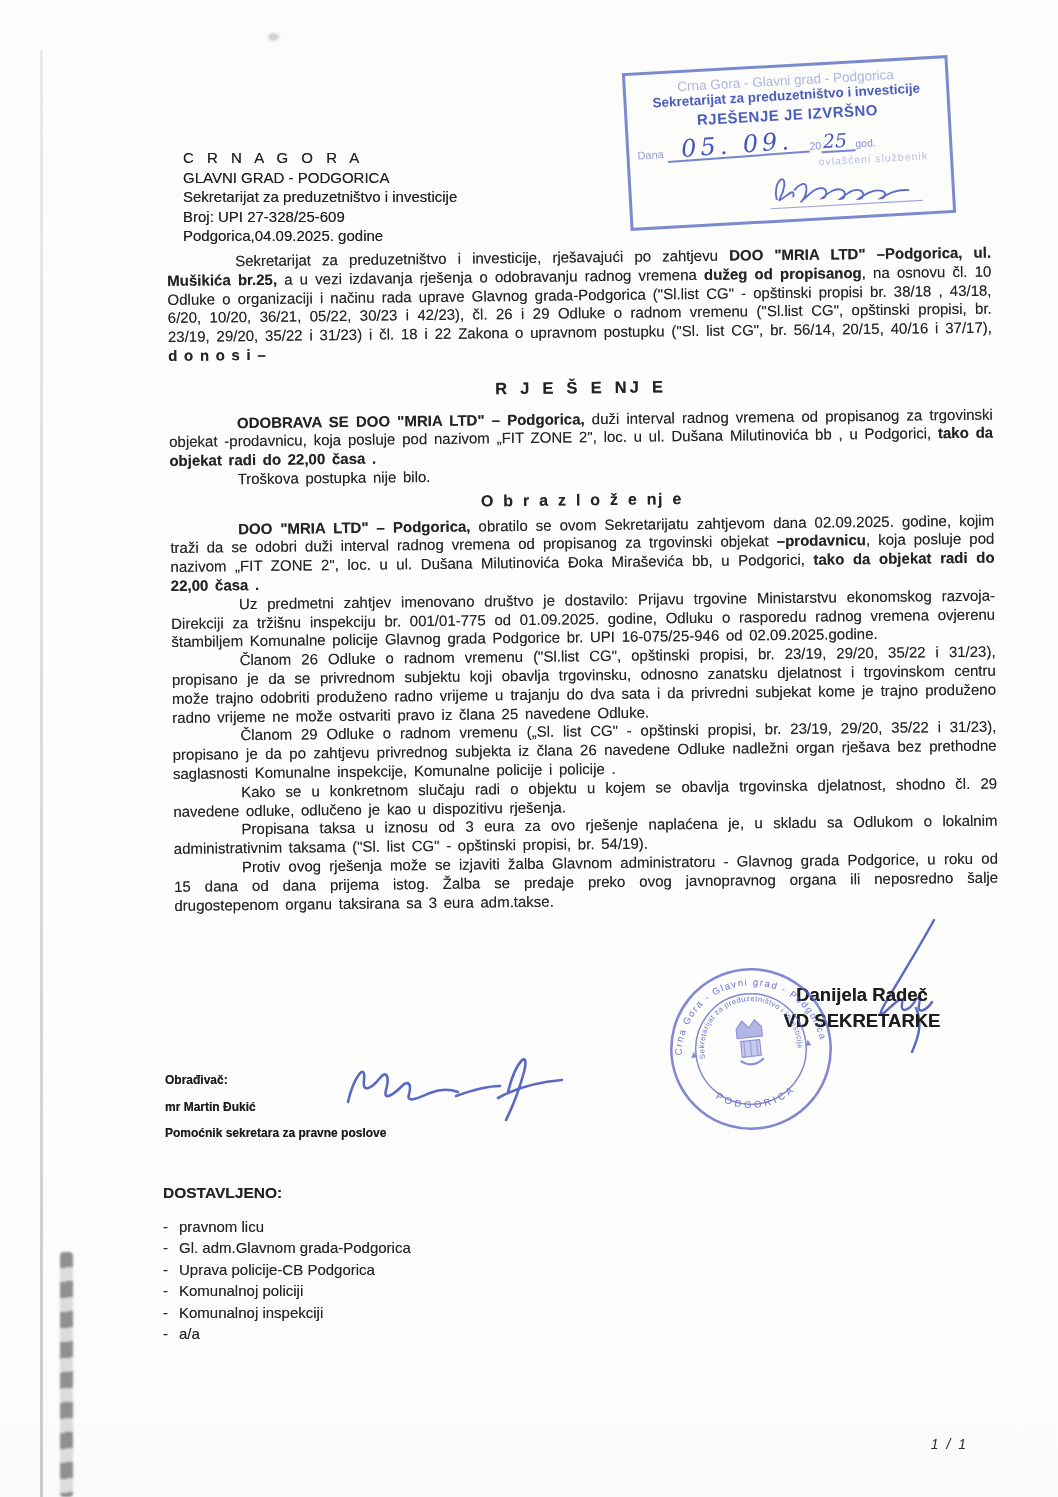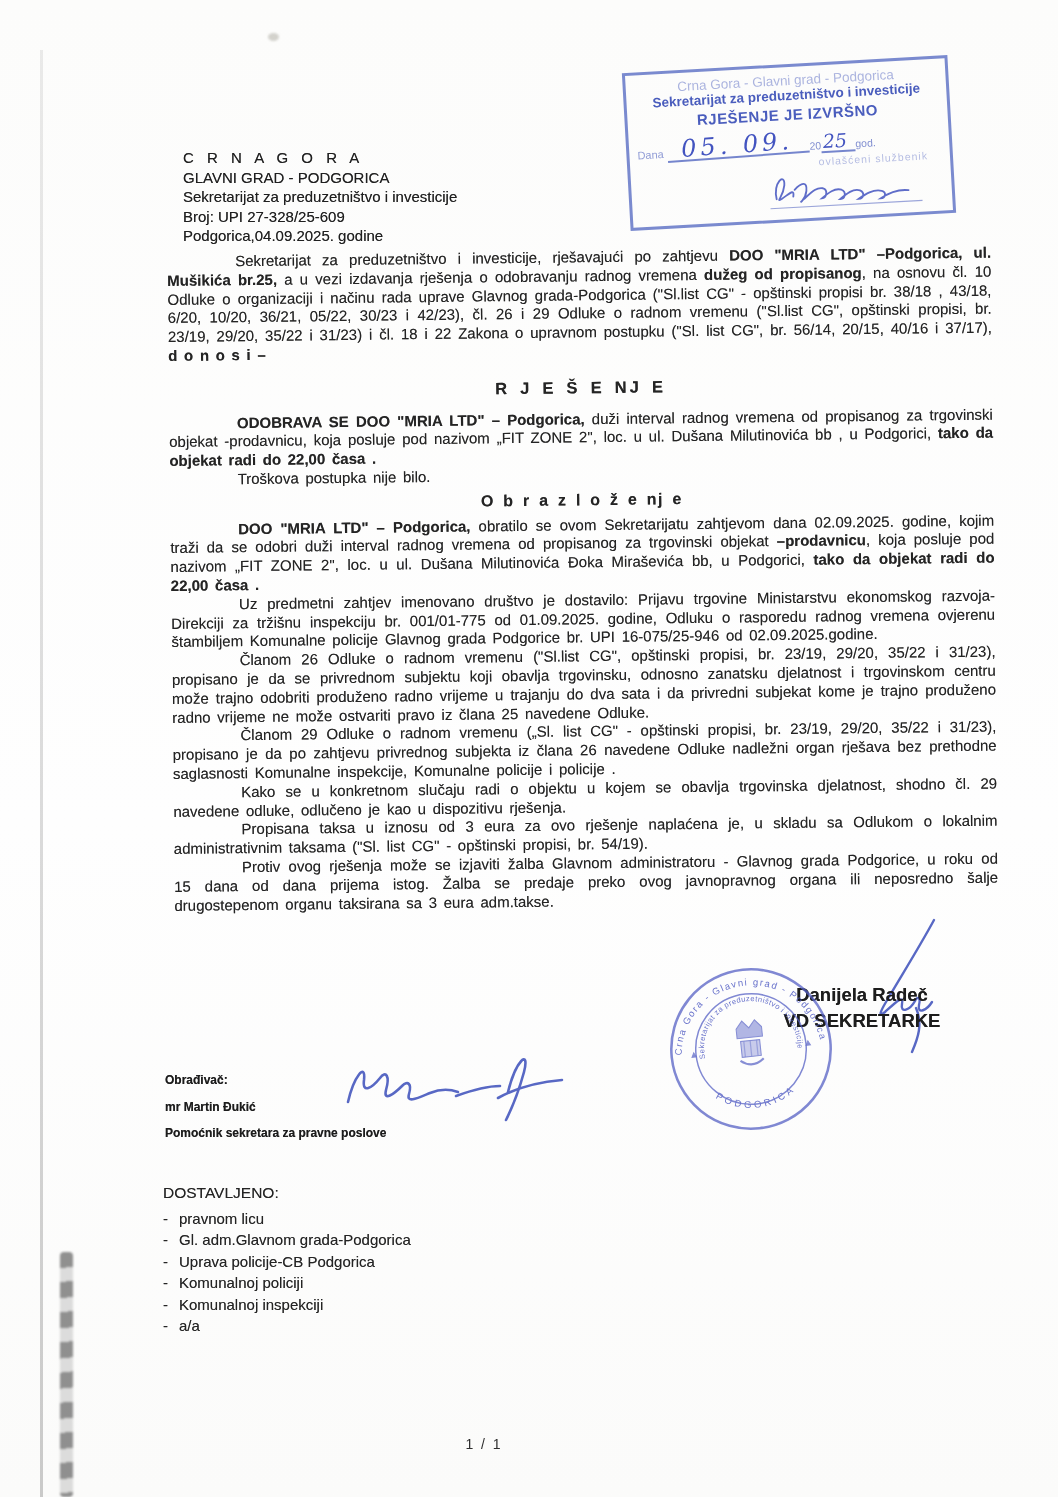--- a/index.html
+++ b/index.html
@@ -50,25 +50,25 @@
     font-size:18.5px;line-height:26px;color:#1c1c1c;text-shadow:0 0 .4px rgba(0,0,0,.6);}
   
   .seal{position:absolute;left:666px;top:964px;width:170px;height:170px;opacity:.88;transform:rotate(-6deg);}
   
   .processor{position:absolute;left:165px;top:1067px;font-weight:bold;font-size:12px;line-height:26.5px;
     color:#1c1c1c;text-shadow:0 0 .4px rgba(0,0,0,.6);}
   .sig-proc{position:absolute;left:336px;top:1044px;width:236px;height:84px;}
   
   .delivered{position:absolute;left:163px;top:1182px;font-size:15px;line-height:21.5px;color:#242424;
     text-shadow:0 0 .4px rgba(0,0,0,.45);}
-  .dl-head{font-weight:normal;font-size:15.5px;margin-bottom:4px;}
+  .dl-head{font-weight:bold;font-size:15.5px;margin-bottom:12px;}
   .dl-item{display:flex;}
   .dl-item .dash{width:16px;}
   
-  .footer{position:absolute;left:0;top:1436px;width:968px;text-align:center;
+  .footer{position:absolute;left:0;top:1436px;width:968px;text-align:right;font-style:italic;
     font-size:14px;letter-spacing:2px;color:#2e2e2e;}
 </style>
 </head>
 <body>
 
 <div class="page">
 
   <div class="smudge"></div>
   <div class="edge-left"></div>
   <div class="edge-left-dark"></div>

